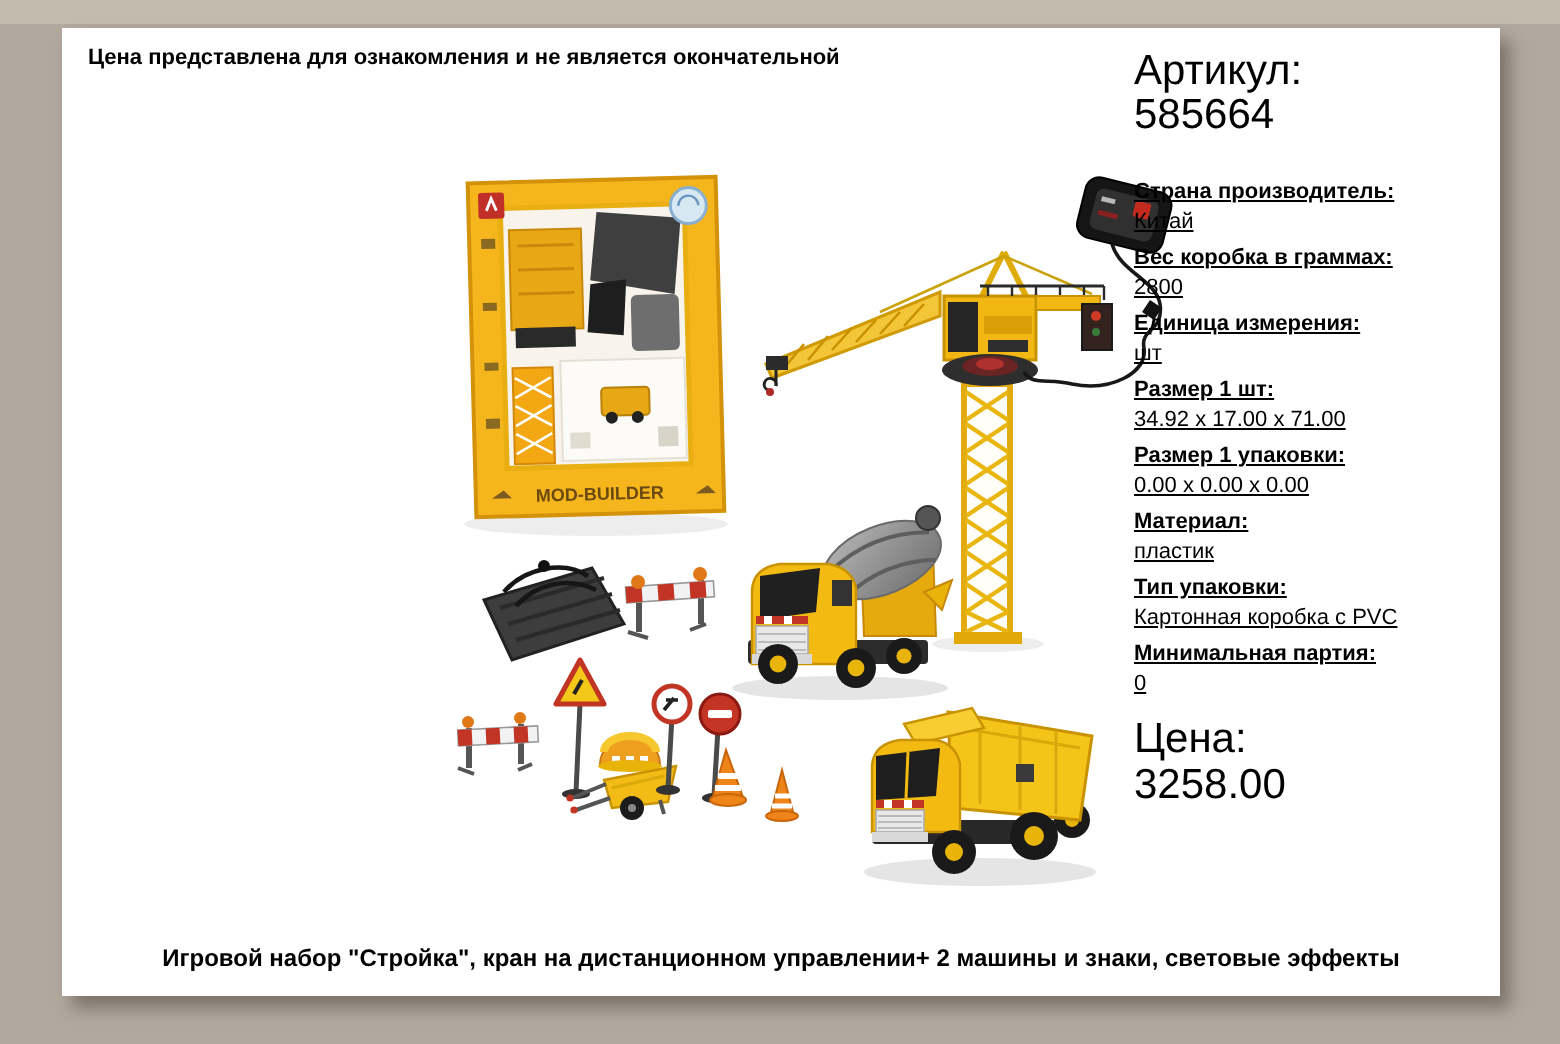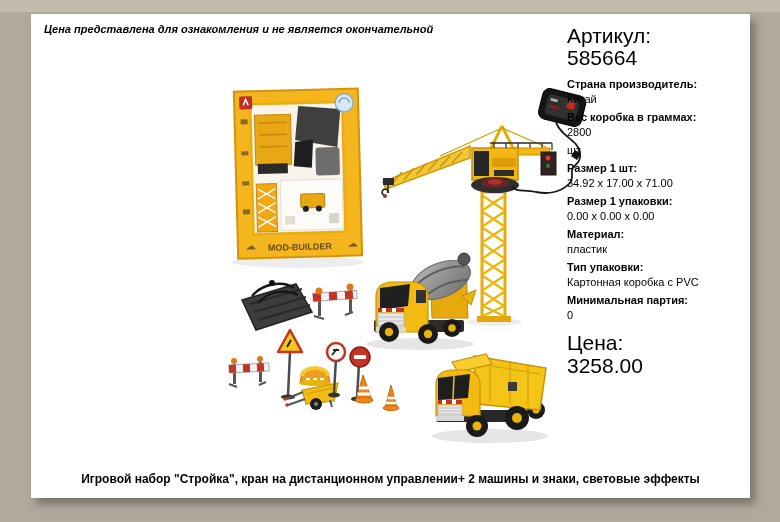--- a/index.html
+++ b/index.html
@@ -16,32 +16,32 @@
     background: #c4bbaf;
   }
   .card {
     position: absolute; left: 31px; top: 14px;
     width: 719px; height: 484px;
     background: #ffffff;
     box-shadow: 5px 6px 8px rgba(70, 62, 52, 0.5);
   }
   .disclaimer {
     position: absolute; left: 13px; top: 9px;
-    font-size: 11px; font-weight: bold; white-space: nowrap; font-style: italic;
+    font-size: 11px; font-weight: bold; white-space: nowrap;
   }
   .photo {
     position: absolute; left: 149px; top: 61px;
     width: 420px; height: 400px;
   }
   .photo svg { display: block; width: 420px; height: 400px; }
   .right-panel {
     position: absolute; left: 536px; top: 11px; width: 182px;
   }
   .big-line { display: block; font-size: 21px; line-height: 22px; font-weight: 400; }
-  .fields { margin-top: 8px; }
+  .fields { margin-top: 20px; text-decoration: underline; }
   .field { margin-top: 4px; }
   .field-label { display: block; font-size: 11px; line-height: 15px; font-weight: bold; }
   .field-value { display: block; font-size: 11px; line-height: 14px; }
   .price-block { margin-top: 9px; }
   .price-line { display: block; font-size: 21px; line-height: 23px; }
   .caption {
     position: absolute; left: 0; right: 0; bottom: 12px;
     text-align: center; font-size: 12px; font-weight: bold;
     white-space: nowrap;
   }
@@ -313,20 +313,21 @@
     <div class="fields">
       <div class="field">
         <span class="field-label">Страна производитель:</span>
         <span class="field-value">Китай</span>
       </div>
       <div class="field">
         <span class="field-label">Вес коробка в граммах:</span>
         <span class="field-value">2800</span>
       </div>
       <div class="field">
+        <span class="field-label">Единица измерения:</span>
         <span class="field-value">шт</span>
       </div>
       <div class="field">
         <span class="field-label">Размер 1 шт:</span>
         <span class="field-value">34.92 x 17.00 x 71.00</span>
       </div>
       <div class="field">
         <span class="field-label">Размер 1 упаковки:</span>
         <span class="field-value">0.00 x 0.00 x 0.00</span>
       </div>

